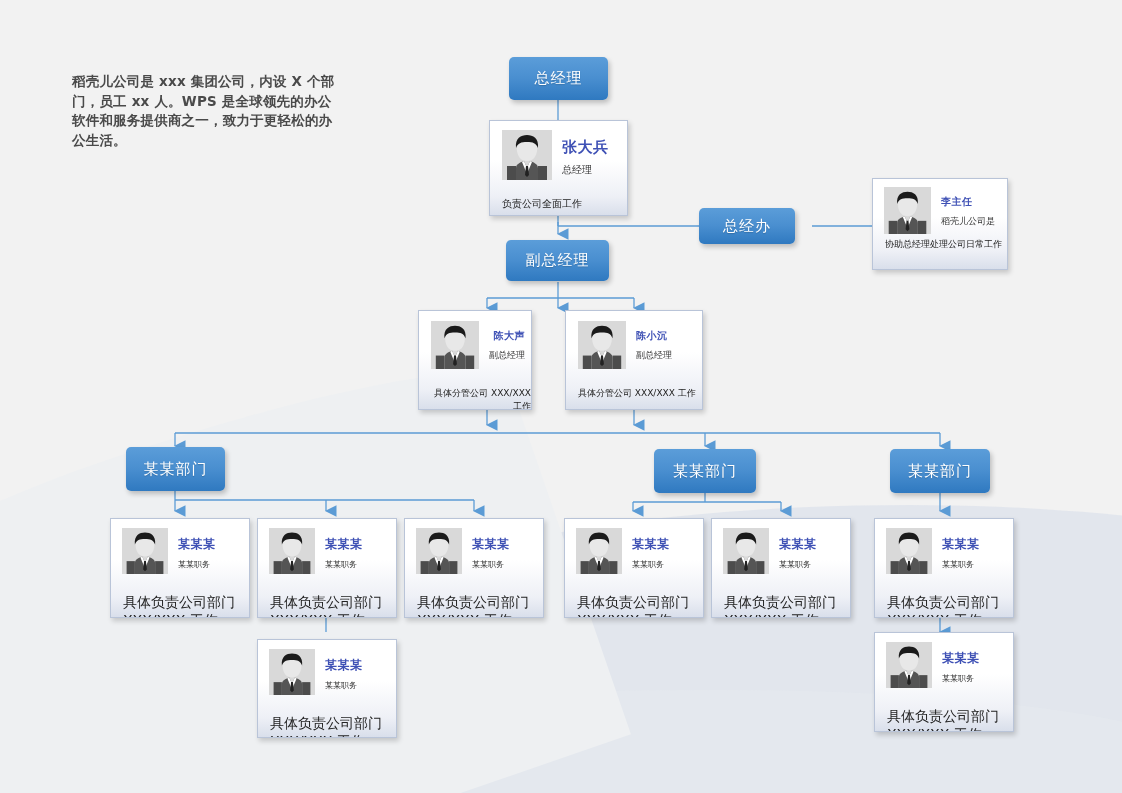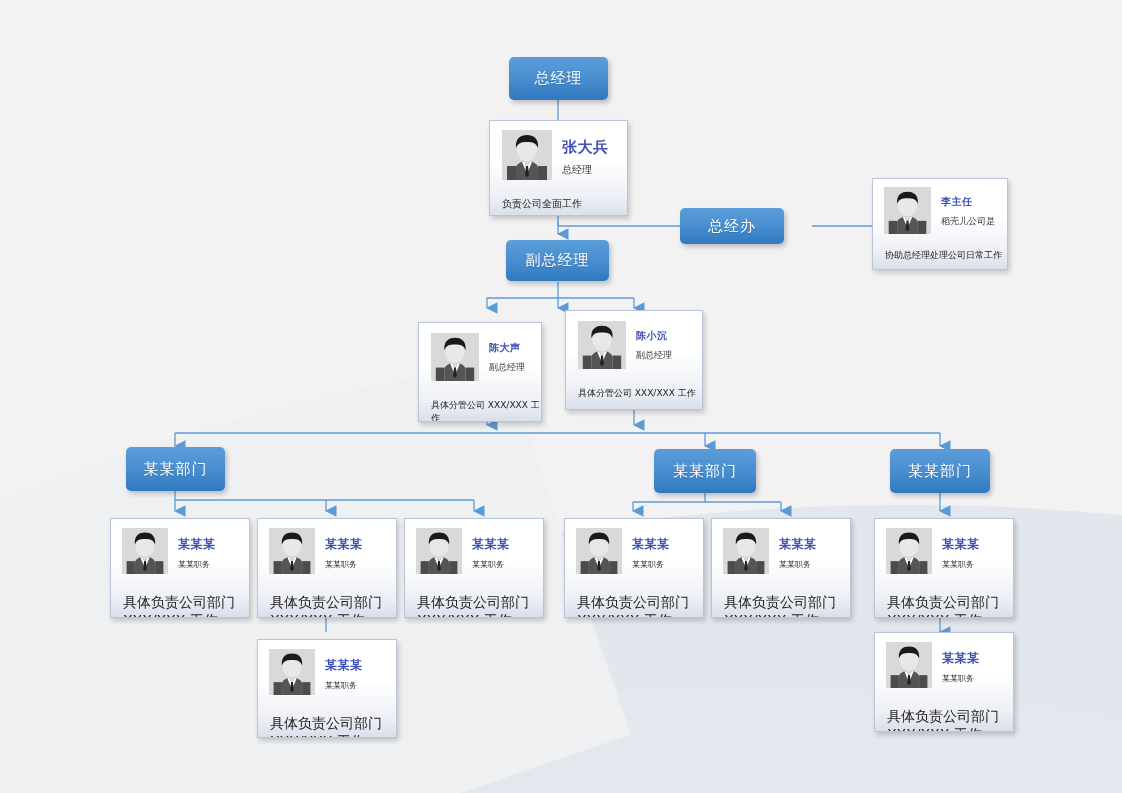--- a/index.html
+++ b/index.html
@@ -147,20 +147,21 @@
 </head>
 <body>
 
 <div id="canvas">
 
   <div class="bg-wave" id="wave-right"></div>
   <div class="bg-wave" id="wave-right2"></div>
   <div class="bg-wave" id="wave-left"></div>
 
   <div id="brand">
+    <div id="brand-desc">稻壳儿公司是 xxx 集团公司，内设 X 个部门，员工 xx 人。WPS 是全球领先的办公软件和服务提供商之一，致力于更轻松的办公生活。</div>
   </div>
 
   <svg id="wires">
     <defs>
       <marker id="arr" viewBox="0 0 10 10" refX="5" refY="9" markerWidth="9" markerHeight="9" orient="auto">
         <path d="M0,0 L10,0 L5,10 z" fill="#5b9bd5"></path>
       </marker>
     </defs>
     <g stroke="#5b9bd5" stroke-width="1.3" fill="none">
 
@@ -203,21 +204,21 @@
       <line x1="781" y1="502" x2="781" y2="511" marker-end="url(#arr)"></line>
 
       <line x1="940" y1="493" x2="940" y2="511" marker-end="url(#arr)"></line>
 
       <line x1="940" y1="618" x2="940" y2="632" marker-end="url(#arr)"></line>
     </g>
   </svg>
 
   <div class="unit-box" style="left:509px; top:57px; width:99px; height:43px;">总经理</div>
 
-  <div class="unit-box" style="left:680px; top:208px; width:104px; height:36px;">总经办</div>
+  <div class="unit-box" style="left:699px; top:208px; width:96px; height:36px;">总经办</div>
 
   <div class="unit-box" style="left:506px; top:240px; width:103px; height:41px;">副总经理</div>
 
   <div class="unit-box" style="left:126px; top:447px; width:99px; height:44px;">某某部门</div>
 
   <div class="unit-box" style="left:654px; top:449px; width:102px; height:44px;">某某部门</div>
 
   <div class="unit-box" style="left:890px; top:449px; width:100px; height:44px;">某某部门</div>
 
   <div class="person-card card-lg" style="left:489px; top:120px; width:139px; height:96px;">
@@ -254,24 +255,24 @@
           <path d="M24 36 L26 36 L27 45 L25 47 L23 45 Z" fill="#222"></path>
           <rect x="5" y="36" width="9" height="14" fill="#4c4c4c"></rect>
           <rect x="36" y="36" width="9" height="14" fill="#4c4c4c"></rect>
         </svg>
       </div>
       <div class="pc-text">
         <div class="pc-name">李主任</div>
         <div class="pc-title">稻壳儿公司是</div>
       </div>
     </div>
-    <div class="pc-desc" style="margin-top:15px;">协助总经理处理公司日常工作</div>
-  </div>
-
-  <div class="person-card card-md" style="left:418px; top:322px; width:124px; height:100px;">
+    <div class="pc-desc" style="margin-top:4px;">协助总经理处理公司日常工作</div>
+  </div>
+
+  <div class="person-card card-md" style="left:418px; top:310px; width:114px; height:100px;text-align:right;">
     <div class="pc-top" style="padding:10px 0 0 12px;">
       <div class="avatar" style="width:48px; height:48px;">
         <svg width="48" height="48" viewBox="0 0 50 50">
           <rect width="50" height="50" fill="#d9d9d9"></rect>
           <path d="M25 8 C33 8 36 14 35 21 C34 27 31 31 25 31 C19 31 16 27 15 21 C14 14 17 8 25 8 Z" fill="#e8e8e8"></path>
           <path d="M14 18 C13 8 19 5 25 5 C31 5 37 8 36 18 C34 13 31 12 25 12 C19 12 16 13 14 18 Z" fill="#1a1a1a"></path>
           <path d="M14 50 L14 38 C14 34 19 32 22 31 L25 38 L28 31 C31 32 36 34 36 38 L36 50 Z" fill="#555"></path>
           <path d="M22 31 L25 38 L28 31 L30 32 L25 44 L20 32 Z" fill="#fff"></path>
           <path d="M24 36 L26 36 L27 45 L25 47 L23 45 Z" fill="#222"></path>
           <rect x="5" y="36" width="9" height="14" fill="#4c4c4c"></rect>

